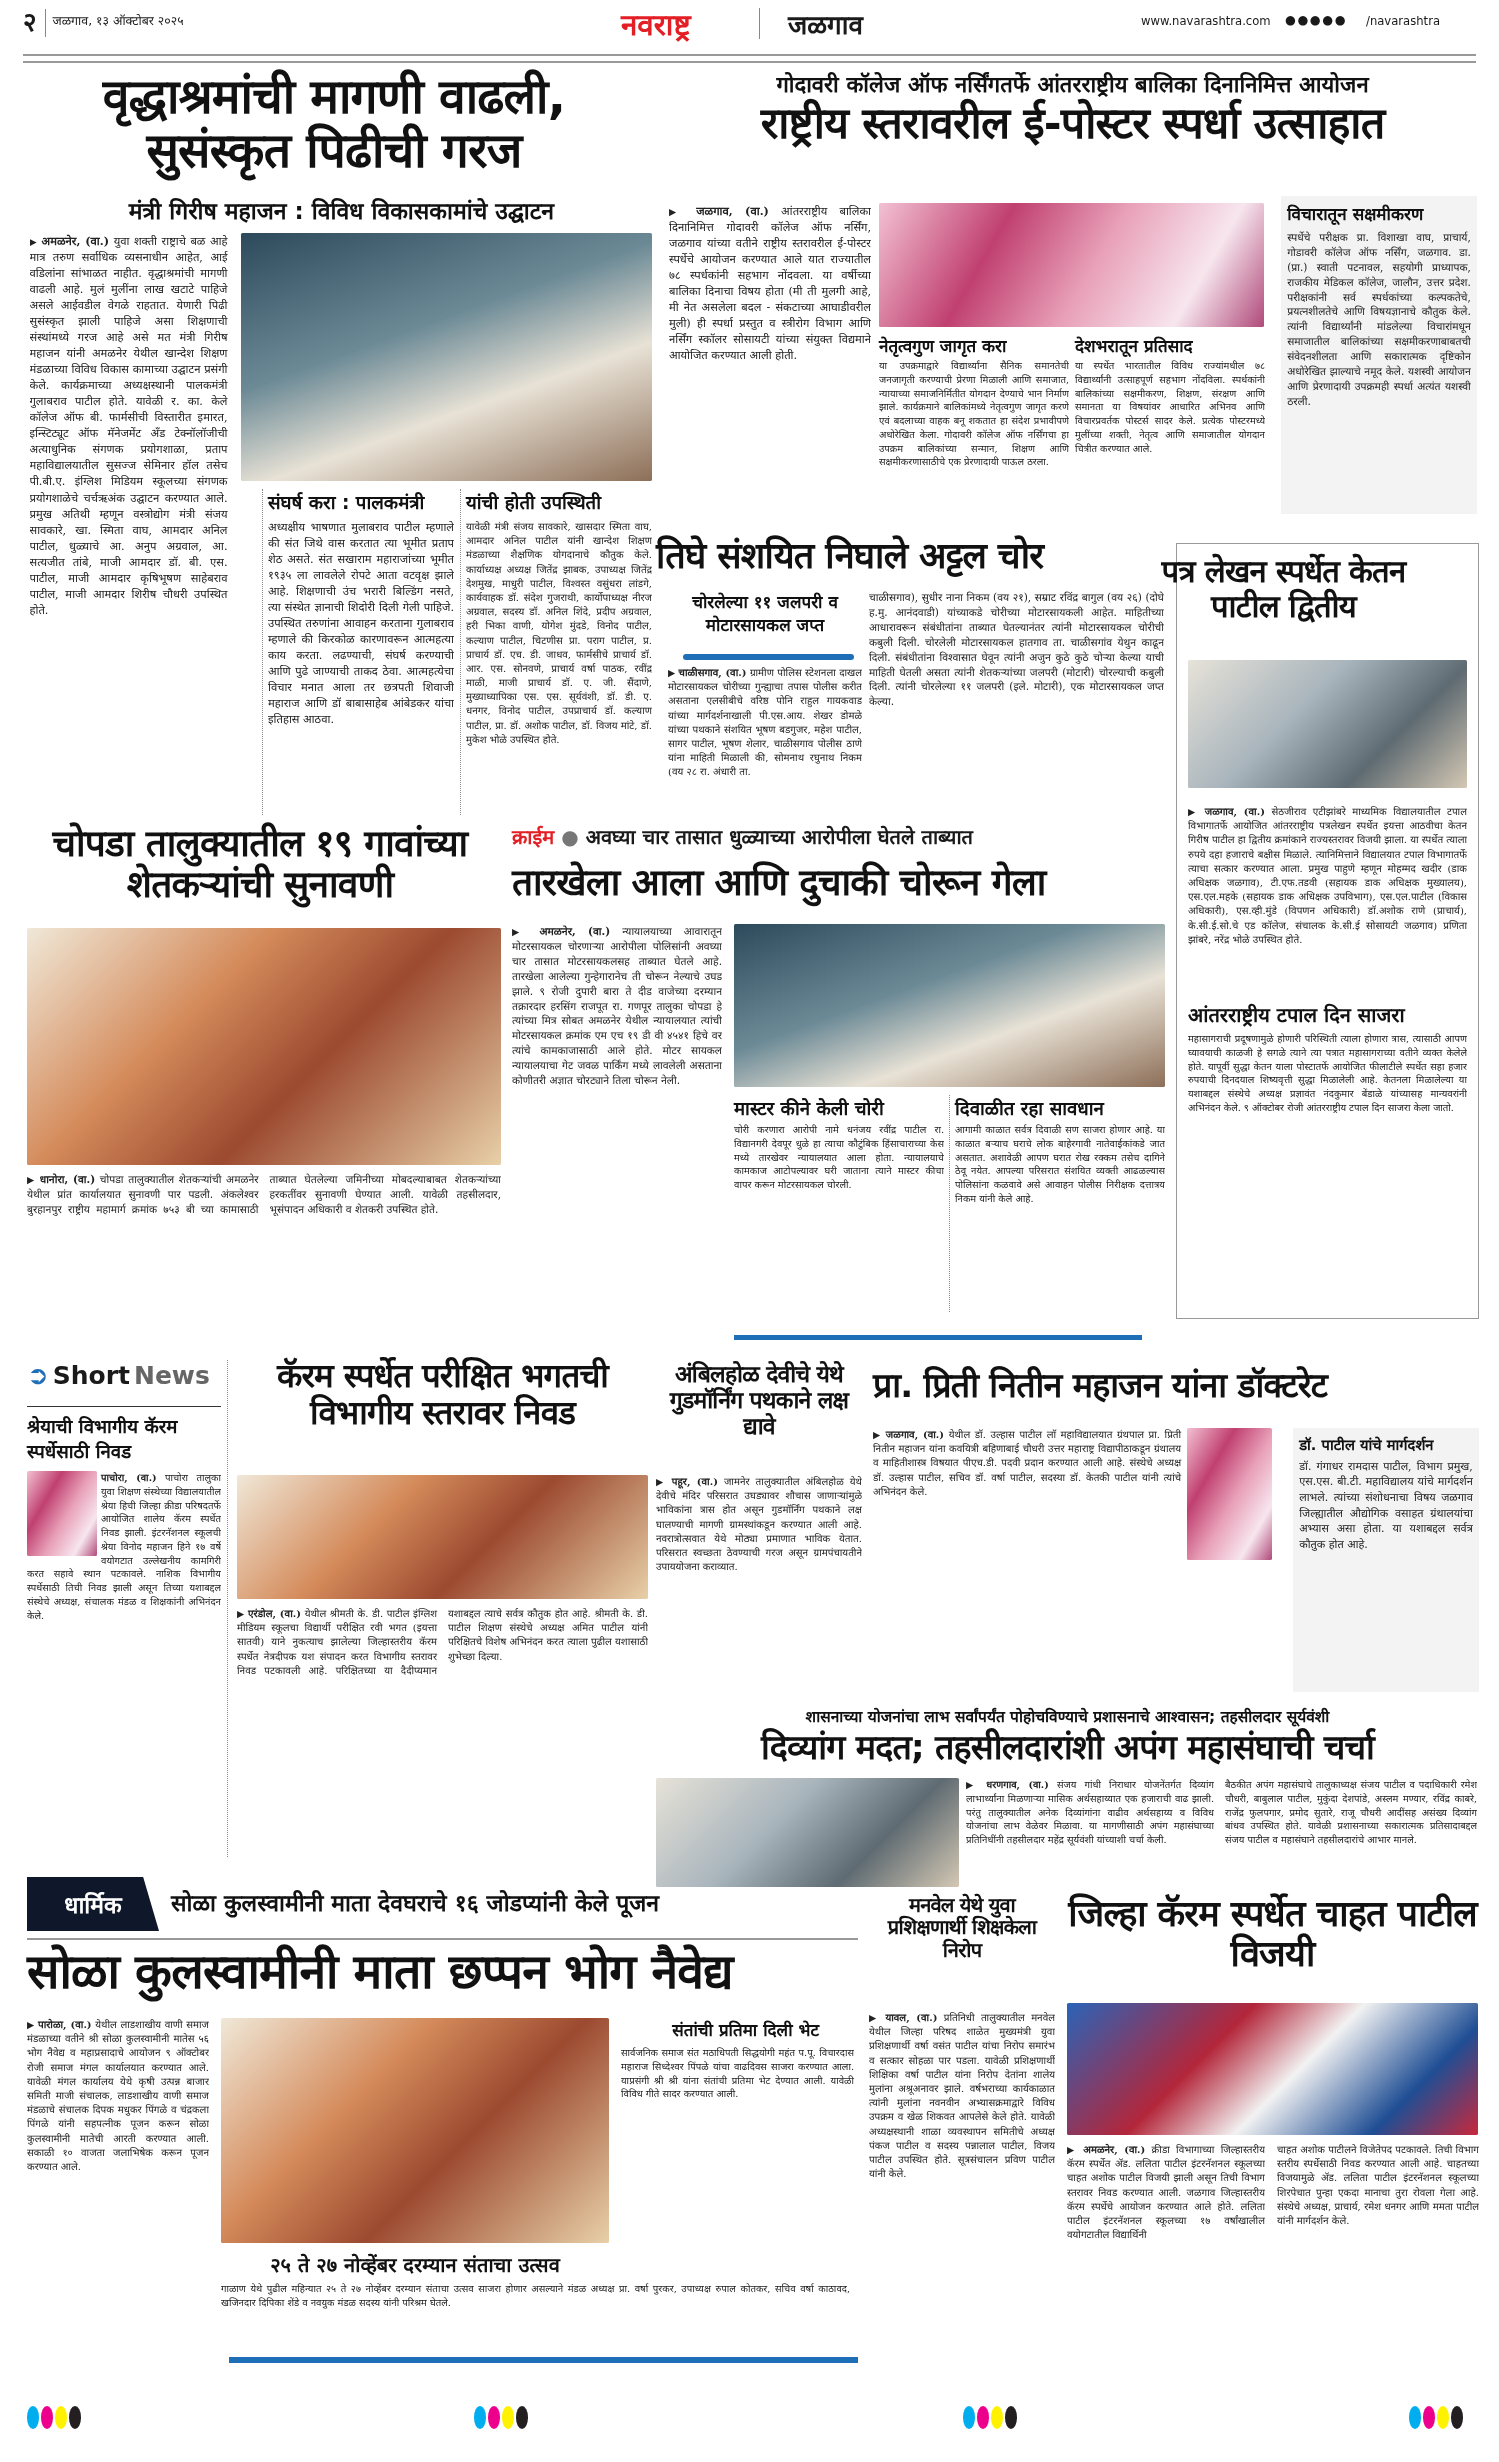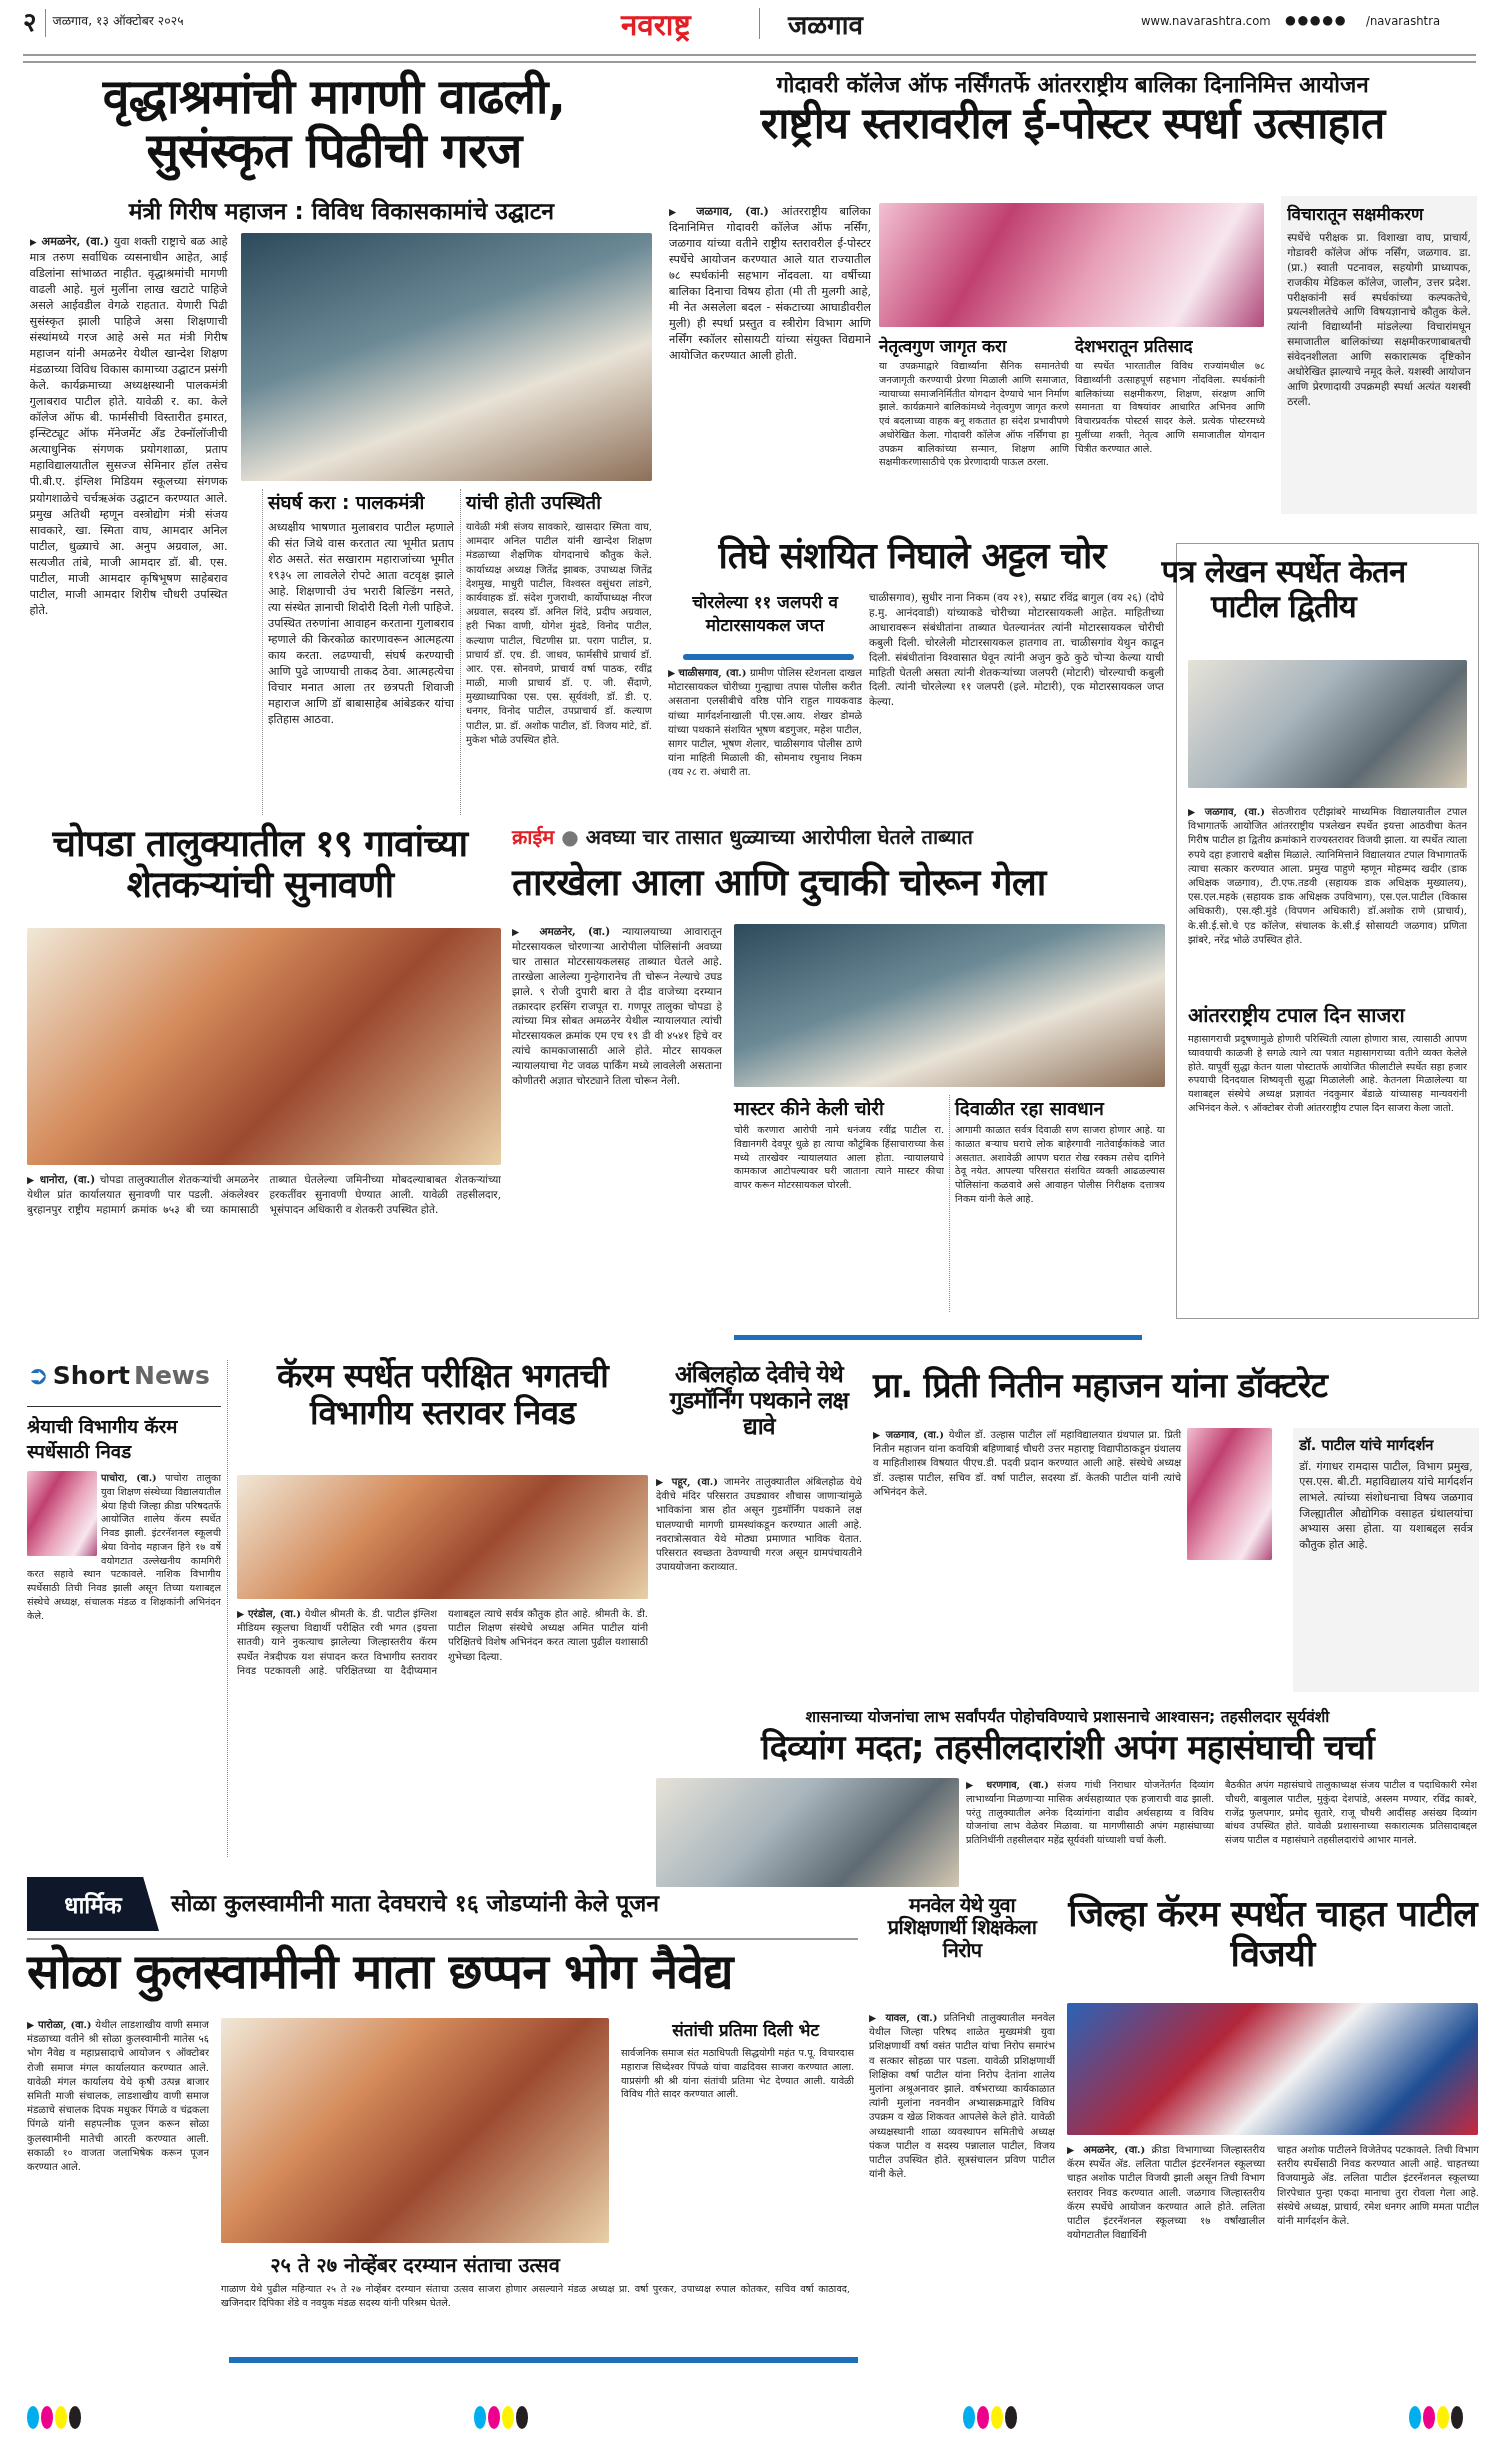--- a/index.html
+++ b/index.html
@@ -62,21 +62,21 @@
 <div class="abs photo p2" style="left:879px;top:203px;width:385px;height:124px;"></div>
 <div class="abs sub" style="left:879px;top:334px;width:190px;font-size:17px;">नेतृत्वगुण जागृत करा</div>
 <div class="abs body" style="left:879px;top:359px;width:190px;height:163px;overflow:hidden;font-size:9.7px;">या उपक्रमाद्वारे विद्यार्थ्यांना सैनिक समानतेची जनजागृती करण्याची प्रेरणा मिळाली आणि समाजात, न्यायाच्या समाजनिर्मितीत योगदान देण्याचे भान निर्माण झाले. कार्यक्रमाने बालिकांमध्ये नेतृत्वगुण जागृत करणे एवं बदलाच्या वाहक बनू शकतात हा संदेश प्रभावीपणे अधोरेखित केला. गोदावरी कॉलेज ऑफ नर्सिंगचा हा उपक्रम बालिकांच्या सन्मान, शिक्षण आणि सक्षमीकरणासाठीचे एक प्रेरणादायी पाऊल ठरला.</div>
 <div class="abs sub" style="left:1075px;top:334px;width:190px;font-size:17px;">देशभरातून प्रतिसाद</div>
 <div class="abs body" style="left:1075px;top:359px;width:190px;height:163px;overflow:hidden;font-size:9.7px;">या स्पर्धेत भारतातील विविध राज्यांमधील ७८ विद्यार्थ्यांनी उत्साहपूर्ण सहभाग नोंदविला. स्पर्धकांनी बालिकांच्या सक्षमीकरण, शिक्षण, संरक्षण आणि समानता या विषयांवर आधारित अभिनव आणि विचारप्रवर्तक पोस्टर्स सादर केले. प्रत्येक पोस्टरमध्ये मुलींच्या शक्ती, नेतृत्व आणि समाजातील योगदान चित्रीत करण्यात आले.</div>
 <div class="abs boxgrey" style="left:1281px;top:196px;width:196px;height:318px;padding:6.2px;">
   <div class="sub" style="font-size:17px;margin-bottom:4.7px;">विचारातून सक्षमीकरण</div>
   <div class="body" style="font-size:10.5px;">स्पर्धेचे परीक्षक प्रा. विशाखा वाघ, प्राचार्य, गोडावरी कॉलेज ऑफ नर्सिंग, जळगाव. डा. (प्रा.) स्वाती पटनावल, सहयोगी प्राध्यापक, राजकीय मेडिकल कॉलेज, जालौन, उत्तर प्रदेश. परीक्षकांनी सर्व स्पर्धकांच्या कल्पकतेचे, प्रयत्नशीलतेचे आणि विषयज्ञानाचे कौतुक केले. त्यांनी विद्यार्थ्यांनी मांडलेल्या विचारांमधून समाजातील बालिकांच्या सक्षमीकरणाबाबतची संवेदनशीलता आणि सकारात्मक दृष्टिकोन अधोरेखित झाल्याचे नमूद केले. यशस्वी आयोजन आणि प्रेरणादायी उपक्रमही स्पर्धा अत्यंत यशस्वी ठरली.</div>
 </div>
 
-<div class="abs hl" style="left:656px;top:536px;width:512px;font-size:36px;text-align:center;">तिघे संशयित निघाले अट्टल चोर</div>
+<div class="abs hl" style="left:656px;top:536px;width:512px;font-size:36px;">तिघे संशयित निघाले अट्टल चोर</div>
 <div class="abs sub" style="left:668px;top:590px;width:194px;font-size:17px;text-align:center;">चोरलेल्या ११ जलपरी व मोटारसायकल जप्त</div>
 <div class="abs" style="left:683px;top:654px;width:171px;height:6.2px;background:#1e6fb8;border-radius:3.1px;"></div>
 <div class="abs body arrow" style="left:668px;top:666px;width:194px;height:147px;overflow:hidden;font-size:10px;">
   <b>चाळीसगाव, (वा.)</b>
   <span>ग्रामीण पोलिस स्टेशनला दाखल मोटारसायकल चोरीच्या गुन्ह्याचा तपास पोलीस करीत असताना एलसीबीचे वरिष्ठ पोनि राहुल गायकवाड यांच्या मार्गदर्शनाखाली पी.एस.आय. शेखर डोमळे यांच्या पथकाने संशयित भूषण बडगुजर, महेश पाटील, सागर पाटील, भूषण शेलार, चाळीसगाव पोलीस ठाणे यांना माहिती मिळाली की, सोमनाथ रघुनाथ निकम (वय २८ रा. अंधारी ता.</span>
 </div>
 <div class="abs body" style="left:869px;top:590px;width:295px;height:221px;overflow:hidden;font-size:10.5px;">चाळीसगाव), सुधीर नाना निकम (वय २१), सम्राट रविंद्र बागुल (वय २६) (दोघे ह.मु. आनंदवाडी) यांच्याकडे चोरीच्या मोटारसायकली आहेत. माहितीच्या आधारावरून संबंधीतांना ताब्यात घेतल्यानंतर त्यांनी मोटारसायकल चोरीची कबुली दिली. चोरलेली मोटारसायकल हातगाव ता. चाळीसगांव येथुन काढून दिली. संबंधीतांना विश्वासात घेवून त्यांनी अजुन कुठे कुठे चोऱ्या केल्या याची माहिती घेतली असता त्यांनी शेतकऱ्यांच्या जलपरी (मोटारी) चोरल्याची कबुली दिली. त्यांनी चोरलेल्या ११ जलपरी (इले. मोटारी), एक मोटारसायकल जप्त केल्या.</div>
 
 <div class="abs" style="left:1176px;top:543px;width:303px;height:776px;border:1.6px solid #999;"></div>
 <div class="abs hl" style="left:1144px;top:554px;width:279px;font-size:31px;text-align:center;">पत्र लेखन स्पर्धेत केतन पाटील द्वितीय</div>

